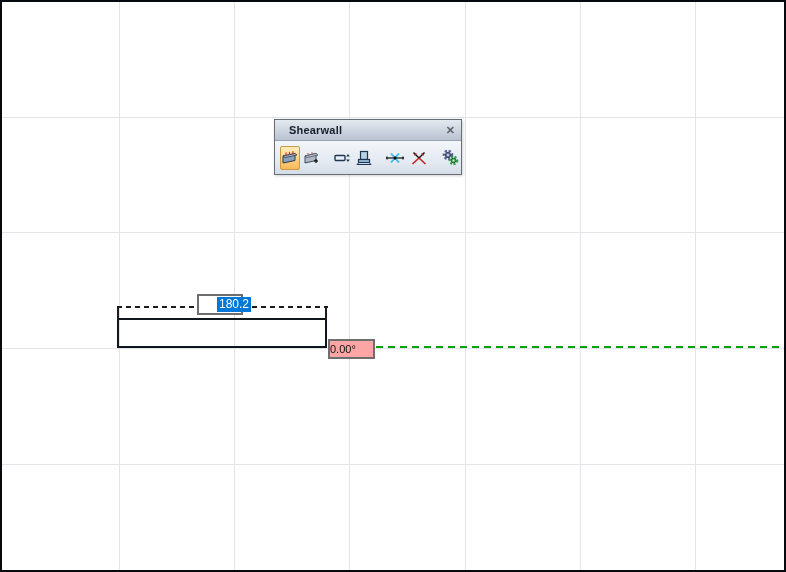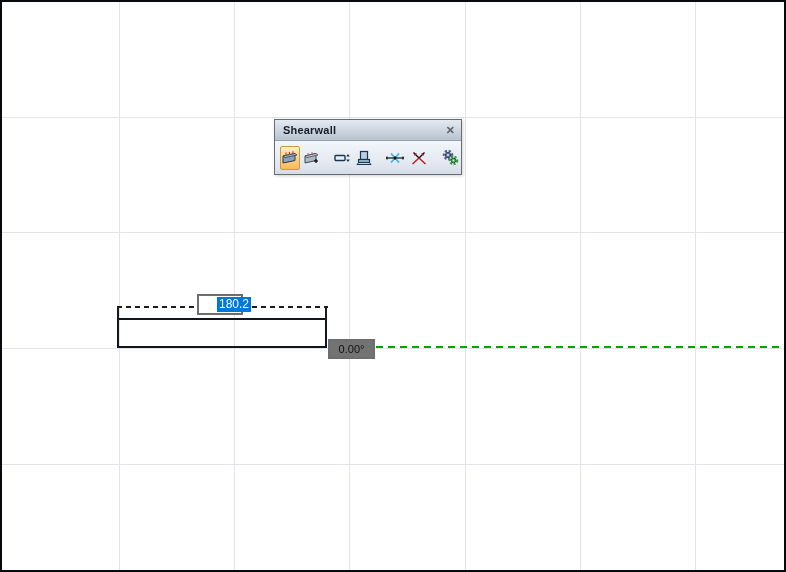--- a/index.html
+++ b/index.html
@@ -34,34 +34,34 @@
   .dim-input {
     position:absolute; left:195px; top:292px; width:46px; height:21px; z-index:5;
     background:#fff; border:2px solid #6e6e6e; display:flex; align-items:center; padding-left:18px;
   }
   .dim-input .sel {
     background:#0078d7; color:#ffffff; font-size:12px; line-height:15px; padding:0 2px;
   }
   
   .angle-box {
     position:absolute; left:326px; top:337px; width:47px; height:20px; z-index:5;
-    background:#737373; border:2px solid #6e6e6e; display:flex; align-items:center; justify-content:center;
+    background:#fca5a5; border:2px solid #6e6e6e; display:flex; align-items:center; 
     font-size:11px; color:#111;
   }
 
   
   .toolbar {
     position:absolute; left:272px; top:117px; width:188px; z-index:6;
     border:1px solid #676d75; box-shadow:inset 0 0 0 1px #fafbfc, 1px 1px 3px rgba(0,0,0,.18);
     background:#e6ebf2;
   }
   .tb-title {
     height:21px; display:flex; align-items:center; justify-content:space-between;
     background:linear-gradient(#e4eaf1 0%, #c9d2dd 60%, #b9c4d1 100%);
-    border-bottom:1px solid #98a1ad; padding:0 6px 0 8px; cursor:default;
+    border-bottom:1px solid #98a1ad; padding:0 6px 0 14px; cursor:default;
   }
   .tb-title .txt { font-size:11px; font-weight:bold; color:#161e2a; letter-spacing:.2px; }
   .tb-close { font-size:11px; font-weight:bold; color:#5e646c; line-height:11px; cursor:pointer; }
   .tb-body {
     height:33px; display:flex; align-items:center; padding:0 4px;
     background:linear-gradient(#f3f6fa 0%, #e2e8f0 70%, #d4dce6 100%);
   }
   .tb-btn {
     width:23px; height:24px; display:flex; align-items:center; justify-content:center;
     border:1px solid transparent; border-radius:2px; margin:0 1px; cursor:pointer;

